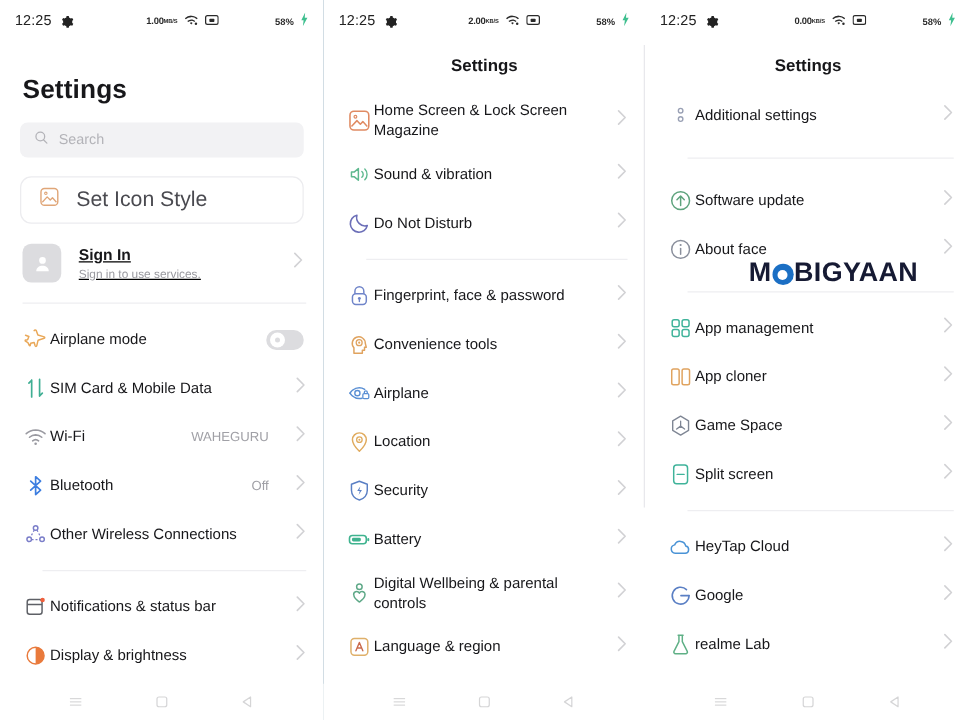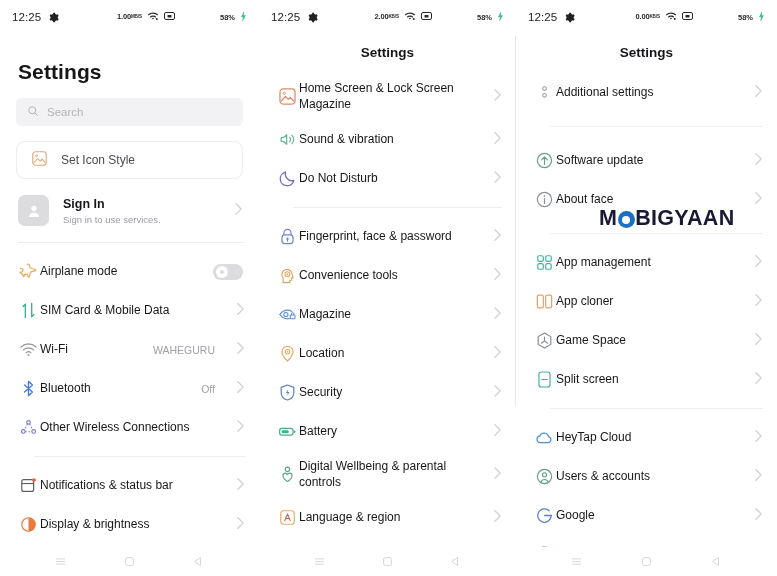--- a/index.html
+++ b/index.html
@@ -84,27 +84,28 @@
 
   
   .icon-style-card {
     margin: 15px 16px 0;
     height: 38px;
     border: 1px solid #ececef;
     border-radius: 9px;
     display: flex; align-items: center;
     padding: 0 14px; gap: 13px;
   }
-  .icon-style-card .lbl { font-size: 12px; color: #4a4a50; }
+  .icon-style-card .lbl { font-size: 17px; color: #4a4a50; }
 
   
   .signin-row {
     display: flex; align-items: center;
     padding: 16px 16px 16px 18px;
     gap: 14px;
+    text-decoration: underline;
   }
   .avatar {
     width: 31px; height: 31px;
     background: #dcdcdf;
     border-radius: 7px;
     display: flex; align-items: center; justify-content: center;
     flex: 0 0 auto;
   }
   .signin-text { flex: 1; }
   .signin-title { font-size: 12.5px; font-weight: 700; color: #17171a; line-height: 1.35; }
@@ -547,21 +548,21 @@
     <div class="row">
       <span class="ico">
         <svg width="19" height="19" viewBox="0 0 24 24">
             <path d="M2.5 12S6 6.5 12 6.5c2.1 0 3.9.7 5.4 1.6" fill="none" stroke="#5a8fd4" stroke-width="1.5" stroke-linecap="round"></path>
             <path d="M2.5 12s3.5 5.5 9.5 5.5c1 0 1.9-.15 2.7-.4" fill="none" stroke="#5a8fd4" stroke-width="1.5" stroke-linecap="round"></path>
             <circle cx="10" cy="12" r="2.6" fill="none" stroke="#5a8fd4" stroke-width="1.4"></circle>
             <rect x="15.5" y="12.5" width="6" height="5" rx="1.2" fill="none" stroke="#5a8fd4" stroke-width="1.3"></rect>
             <path d="M17 12.5v-1.3a1.5 1.5 0 013 0v1.3" fill="none" stroke="#5a8fd4" stroke-width="1.3"></path>
           </svg>
       </span>
-      <span class="label">Magazine</span>
+      <span class="label">Airplane</span>
       <span class="chev">
         <svg width="9" height="14" viewBox="0 0 10 16">
             <polyline points="2,2 8,8 2,14" fill="none" stroke="#9b9ba1" stroke-width="1.5" stroke-linecap="round" stroke-linejoin="round"></polyline>
           </svg>
       </span>
     </div>
 
     <div class="row">
       <span class="ico">
         <svg width="19" height="19" viewBox="0 0 24 24">
@@ -826,35 +827,20 @@
           </svg>
       </span>
       <span class="label">HeyTap Cloud</span>
       <span class="chev">
         <svg width="9" height="14" viewBox="0 0 10 16">
             <polyline points="2,2 8,8 2,14" fill="none" stroke="#9b9ba1" stroke-width="1.5" stroke-linecap="round" stroke-linejoin="round"></polyline>
           </svg>
       </span>
     </div>
 
-    <div class="row">
-      <span class="ico">
-        <svg width="19" height="19" viewBox="0 0 24 24">
-            <circle cx="12" cy="12" r="9" fill="none" stroke="#5fa47e" stroke-width="1.5"></circle>
-            <circle cx="12" cy="9.8" r="2.6" fill="none" stroke="#5fa47e" stroke-width="1.4"></circle>
-            <path d="M7.6 19a4.6 4.6 0 018.8 0" fill="none" stroke="#5fa47e" stroke-width="1.4" stroke-linecap="round"></path>
-          </svg>
-      </span>
-      <span class="label">Users &amp; accounts</span>
-      <span class="chev">
-        <svg width="9" height="14" viewBox="0 0 10 16">
-            <polyline points="2,2 8,8 2,14" fill="none" stroke="#9b9ba1" stroke-width="1.5" stroke-linecap="round" stroke-linejoin="round"></polyline>
-          </svg>
-      </span>
-    </div>
 
     <div class="row">
       <span class="ico">
         <svg width="19" height="19" viewBox="0 0 24 24">
             <path d="M20.5 12a8.5 8.5 0 11-2.6-6.1" fill="none" stroke="#5a7fc4" stroke-width="1.6" stroke-linecap="round"></path>
             <path d="M12.3 12h8.2" fill="none" stroke="#5a7fc4" stroke-width="1.6" stroke-linecap="round"></path>
           </svg>
       </span>
       <span class="label">Google</span>
       <span class="chev">

